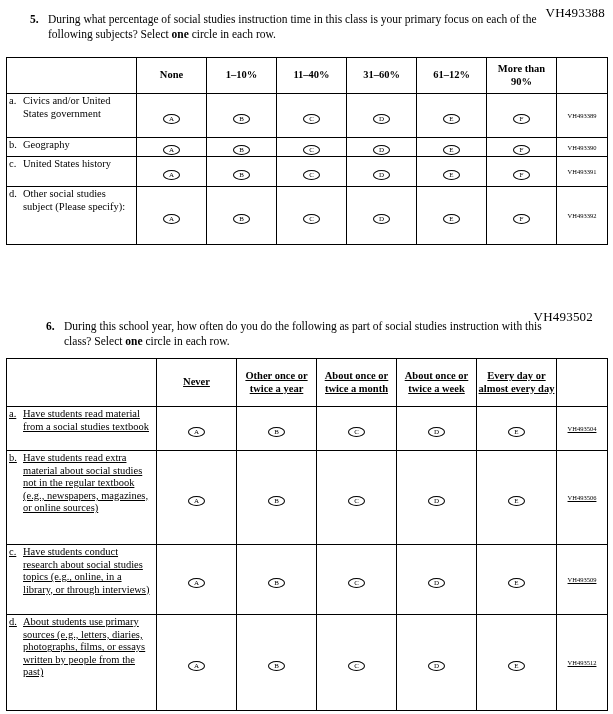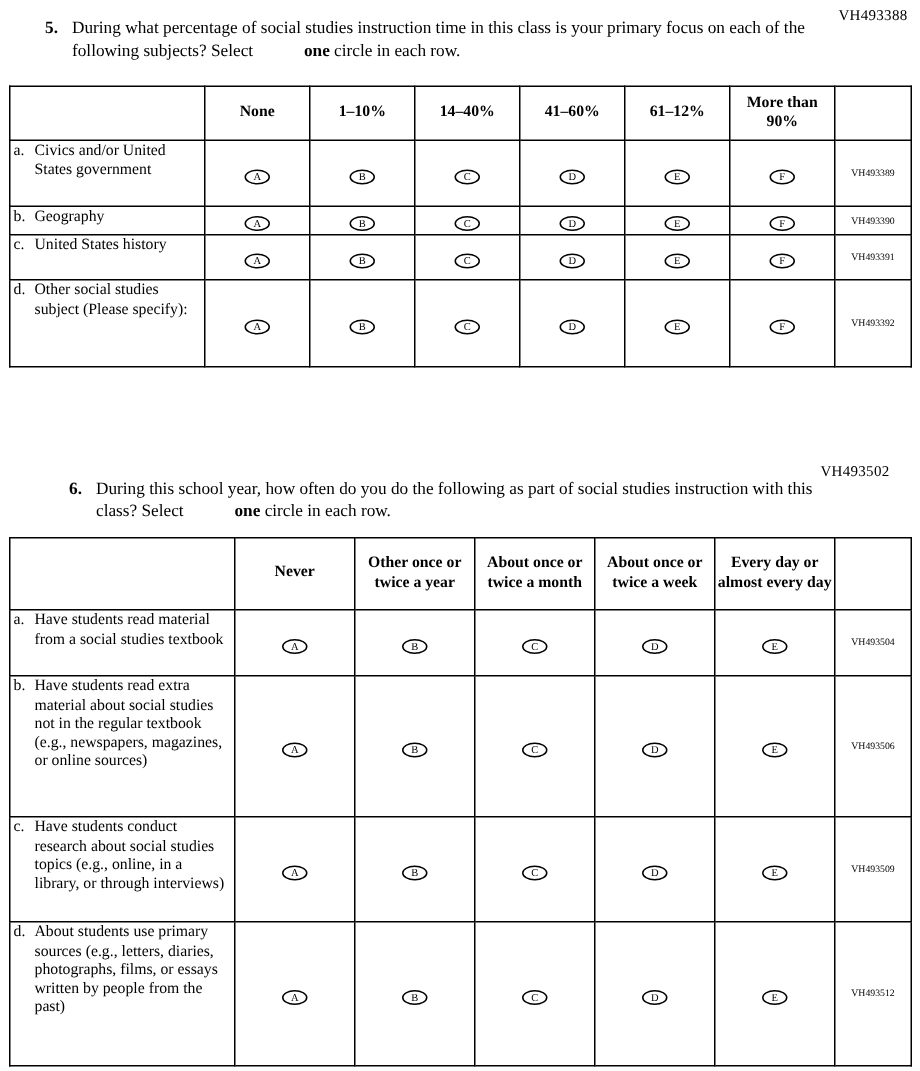--- a/index.html
+++ b/index.html
@@ -8,32 +8,32 @@
     position: relative;
     width: 613px;
     height: 714px;
     background: #ffffff;
     color: #000000;
     font-family: "Liberation Serif", "DejaVu Serif", serif;
     overflow: hidden;
   }
   .survey-code {
     position: absolute;
-    font-size: 10px;
+    font-size: 13px;
     letter-spacing: 0.2px;
     font-family: "Liberation Serif", "DejaVu Serif", serif;
   }
   .prompt {
     position: absolute;
     display: flex;
     font-size: 11.5px;
     line-height: 1.3;
   }
   .qnum { font-weight: bold; width: 18px; flex: none; }
-  .b { font-weight: bold; margin-left: 31px; }
+  .b { font-weight: bold; }
   table.grid {
     position: absolute;
     border-collapse: collapse;
     table-layout: fixed;
     width: 601px;
     left: 6px;
   }
   table.grid th, table.grid td { border: 1px solid #000; }
   table.grid th {
     font-weight: bold;
@@ -70,21 +70,21 @@
     text-align: center;
     font-family: "Liberation Serif", "DejaVu Serif", serif;
   }
   
   #q5-code  { top: 5px;  right: 8px; }
   #q5-prompt{ top: 12px; left: 30px; width: 540px; }
   #q5-table { top: 57px; }
   
   #q6-code  { top: 309px; right: 20px; }
   #q6-prompt{ top: 319px; left: 46px; width: 522px; }
-  #q6-table { top: 358px; }
+  #q6-table { top: 358px; text-decoration: underline; }
 </style>
 </head>
 <body>
 
 <div class="page">
 
   <div id="q5-code" class="survey-code">VH493388</div>
 
   <div id="q5-prompt" class="prompt">
     <span class="qnum">5.</span>
@@ -100,22 +100,22 @@
       <col style="width:70px">
         <col style="width:70px">
         <col style="width:70px">
         <col style="width:51px">
     </colgroup>
     <thead>
       <tr style="height:36px">
         <th></th>
         <th>None</th>
         <th>1–10%</th>
-        <th>14–40%</th>
-        <th>41–60%</th>
+        <th>11–40%</th>
+        <th>31–60%</th>
         <th>61–12%</th>
         <th>More than 90%</th>
         <th></th>
       </tr>
     </thead>
     <tbody>
       <tr style="height:44px">
         <td class="stub">
             <div class="stubflex">
           <span class="idx">a.</span>

